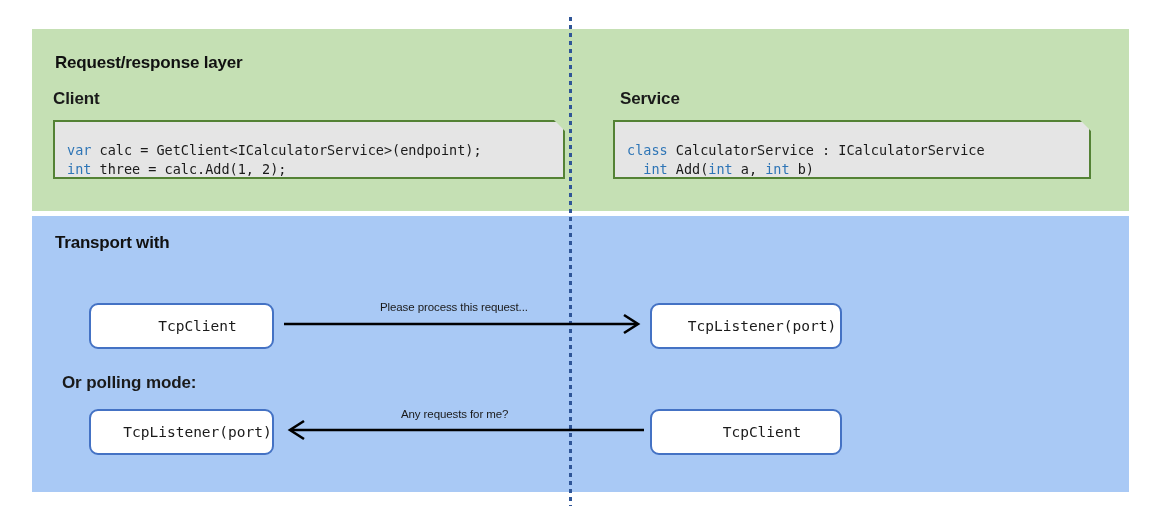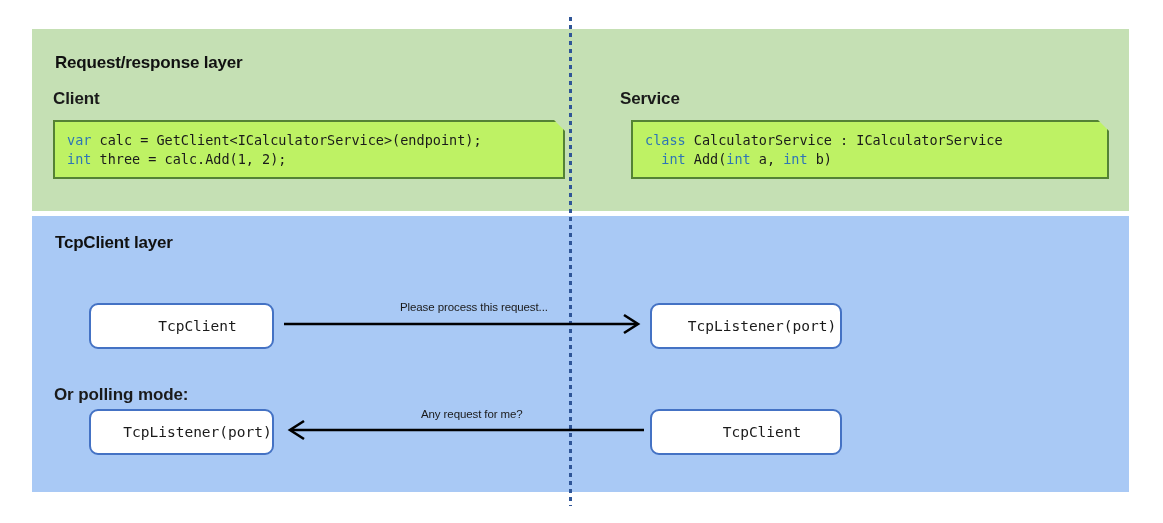--- a/index.html
+++ b/index.html
@@ -44,39 +44,39 @@
     position:absolute;
     font-size:17px;font-weight:bold;color:#1a1a1a;
     letter-spacing:-0.1px;white-space:nowrap;
   }
 
   #title-request{left:55px;top:53px;}
   #label-client{left:53px;top:89px;}
   #label-service{left:620px;top:89px;}
   #title-transport{left:55px;top:233px;}
   #caption-listening{left:53px;top:269px;}
-  #caption-polling{left:54px;top:373px;margin-top:12px;}
+  #caption-polling{left:62px;top:373px;}
 
   
   .code-box{
     position:absolute;
-    background:#bef264;
+    background:#e5e5e5;
     border:2px solid #548235;
     box-sizing:border-box;
     font-family:"DejaVu Sans Mono","Liberation Mono",monospace;
     font-size:13.5px;
     line-height:19px;
     color:#1a1a1a;
-    padding:9px 0 9px 12px;
+    padding:19px 0 9px 12px;
     white-space:pre;
     
     clip-path:polygon(0 0, calc(100% - 11px) 0, 100% 11px, 100% 100%, 0 100%);
   }
   #code-client{left:53px;top:120px;width:512px;height:59px;}
-  #code-service{left:631px;top:120px;width:478px;height:59px;}
+  #code-service{left:613px;top:120px;width:478px;height:59px;}
   .kw{color:#2E75B6;}
 
   
   .node{
     position:absolute;
     background:#ffffff;
     border:2px solid #4472C4;
     border-radius:9px;
     box-sizing:border-box;
     display:flex;align-items:center;justify-content:center;
@@ -95,21 +95,20 @@
   .arrow-svg{position:absolute;overflow:visible;}
   #arrow-request{left:284px;top:312px;}
   #arrow-poll{left:284px;top:418px;}
 
   .arrow-label{
     position:absolute;
     font-size:11.5px;
     color:#1a1a1a;
     white-space:nowrap;
     letter-spacing:-0.1px;
-    margin-left:20px;
   }
   #label-arrow-request{left:380px;top:301px;}
   #label-arrow-poll{left:401px;top:408px;}
 </style>
 </head>
 <body>
 
 <div class="stage">
 
   <div class="panel" id="panel-request"></div>
@@ -123,21 +122,21 @@
   <div class="sub-label" id="label-client">Client</div>
 
   <div class="sub-label" id="label-service">Service</div>
 
   <div class="code-box" id="code-client"><span class="kw">var</span><span> calc = GetClient&lt;ICalculatorService&gt;(endpoint);</span>
 <span class="kw">int</span><span> three = calc.Add(1, 2);</span></div>
 
   <div class="code-box" id="code-service"><span class="kw">class</span><span> CalculatorService : ICalculatorService</span>
 <span>  </span><span class="kw">int</span><span> Add(</span><span class="kw">int</span><span> a, </span><span class="kw">int</span><span> b)</span></div>
 
-  <div class="layer-title" id="title-transport">TcpClient layer</div>
+  <div class="layer-title" id="title-transport">Transport with</div>
 
 
   <div class="sub-label" id="caption-polling">Or polling mode:</div>
 
   <div class="node" id="node-tcpclient-listening">TcpClient</div>
 
   <div class="node" id="node-tcplistener-listening">TcpListener(port)</div>
 
   <svg class="arrow-svg" id="arrow-request" width="360" height="24">
     <line x1="0" y1="12" x2="352" y2="12" stroke="#000000" stroke-width="2.6"></line>
@@ -148,15 +147,15 @@
 
   <div class="node" id="node-tcplistener-polling">TcpListener(port)</div>
 
   <div class="node" id="node-tcpclient-polling">TcpClient</div>
 
   <svg class="arrow-svg" id="arrow-poll" width="360" height="24">
     <line x1="8" y1="12" x2="360" y2="12" stroke="#000000" stroke-width="2.6"></line>
     <polyline points="20,3 6,12 20,21" fill="none" stroke="#000000" stroke-width="2.6" stroke-linecap="butt" stroke-linejoin="miter"></polyline>
   </svg>
 
-  <div class="arrow-label" id="label-arrow-poll">Any request for me?</div>
+  <div class="arrow-label" id="label-arrow-poll">Any requests for me?</div>
 
 </div>
 
 </body></html>

